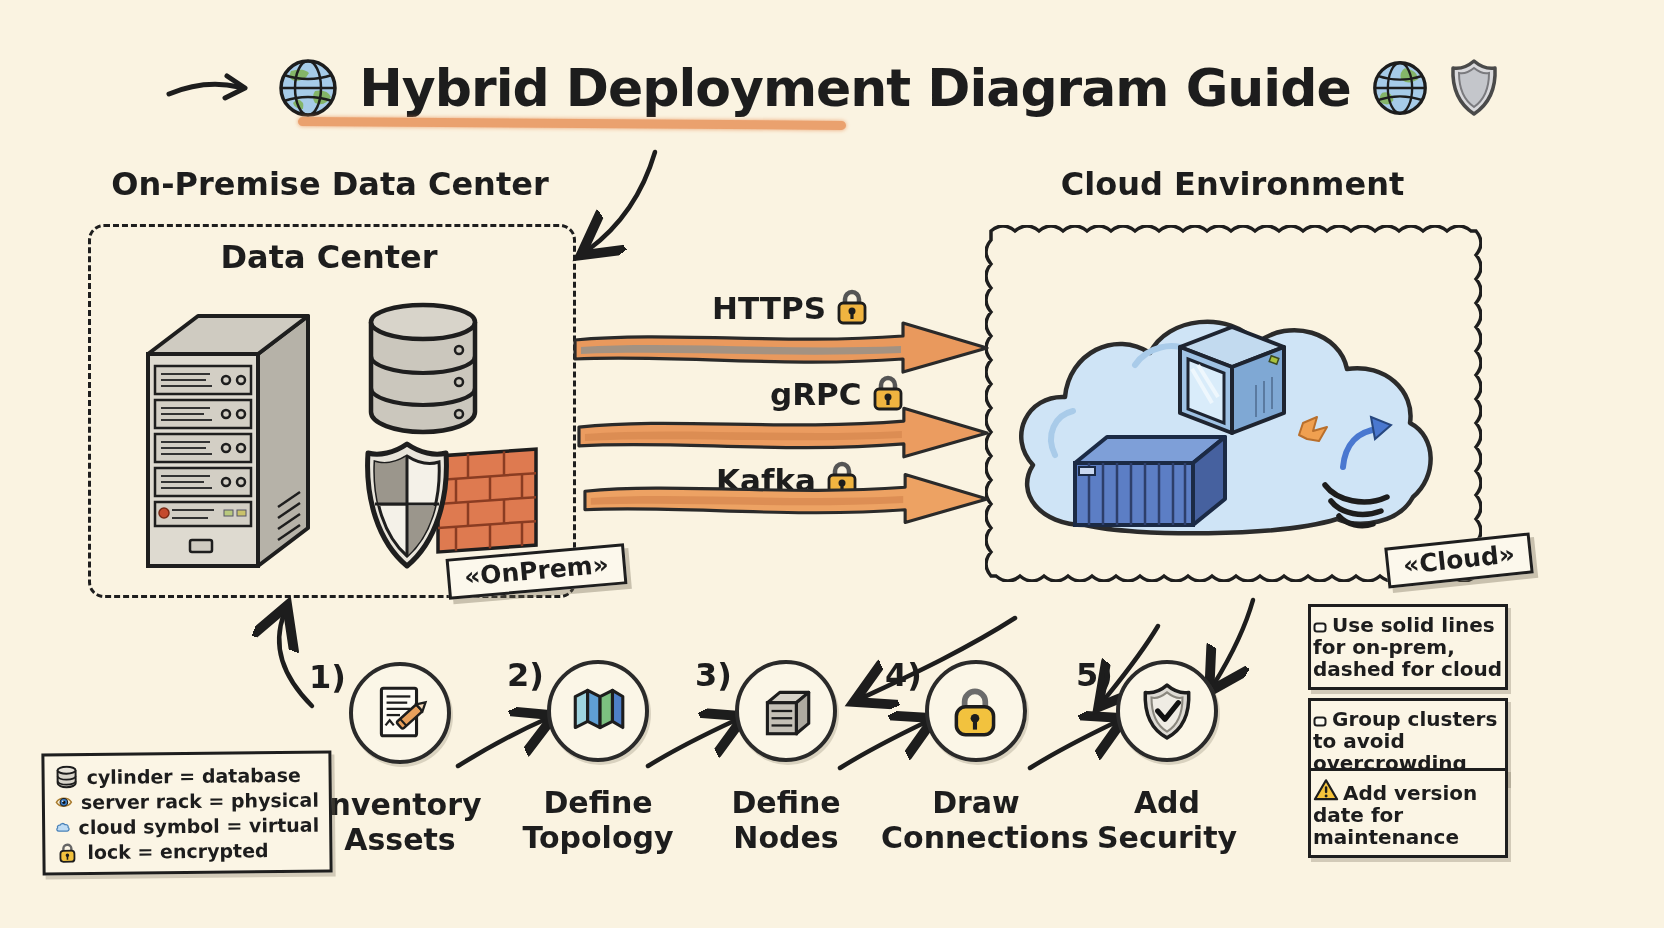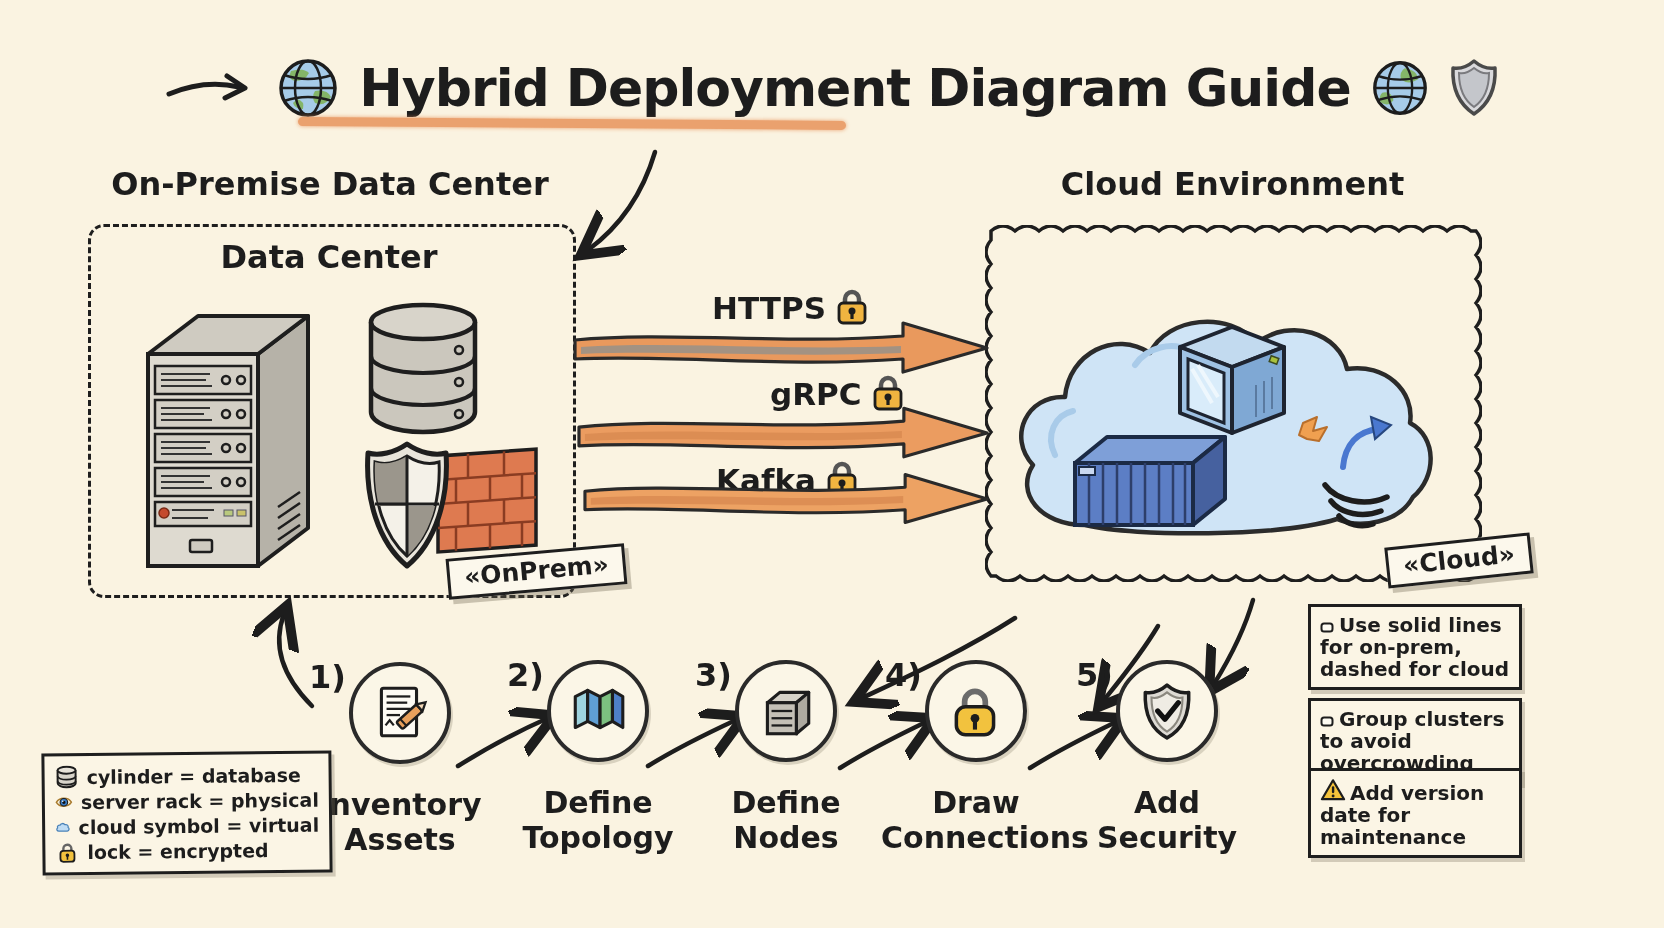--- a/index.html
+++ b/index.html
@@ -50,21 +50,21 @@
   .step-num{position:absolute;left:4px;top:-4px;font-size:32px;font-weight:700;}
   .step-label{margin-top:24px;font-size:30px;font-weight:700;line-height:1.15;}
 
   
   .legend{left:42px;top:752px;width:264px;background:#FBF5E5;border:3px solid #1e1e1e;
           padding:8px 10px;transform:rotate(-.6deg);box-shadow:3px 4px 0 rgba(120,110,90,.3);}
   .legend-row{display:flex;align-items:center;gap:8px;height:25px;}
   .legend-text{font-size:19px;font-weight:700;white-space:nowrap;}
 
   
-  .note{width:190px;background:#FBF5E5;border:3px solid #1e1e1e;padding:7px 9px;
+  .note{width:190px;background:#FBF5E5;border:3px solid #1e1e1e;padding:7px 2px;
         font-size:20px;font-weight:700;line-height:1.1;box-shadow:3px 4px 0 rgba(120,110,90,.3);}
   .note1{left:1308px;top:604px;}
   .note2{left:1308px;top:698px;}
   .note3{left:1308px;top:768px;}
   .note-icon{display:inline-block;vertical-align:-2px;margin-right:4px;}
 
   .no-events{pointer-events:none;}
 </style>
 </head>
 <body>

